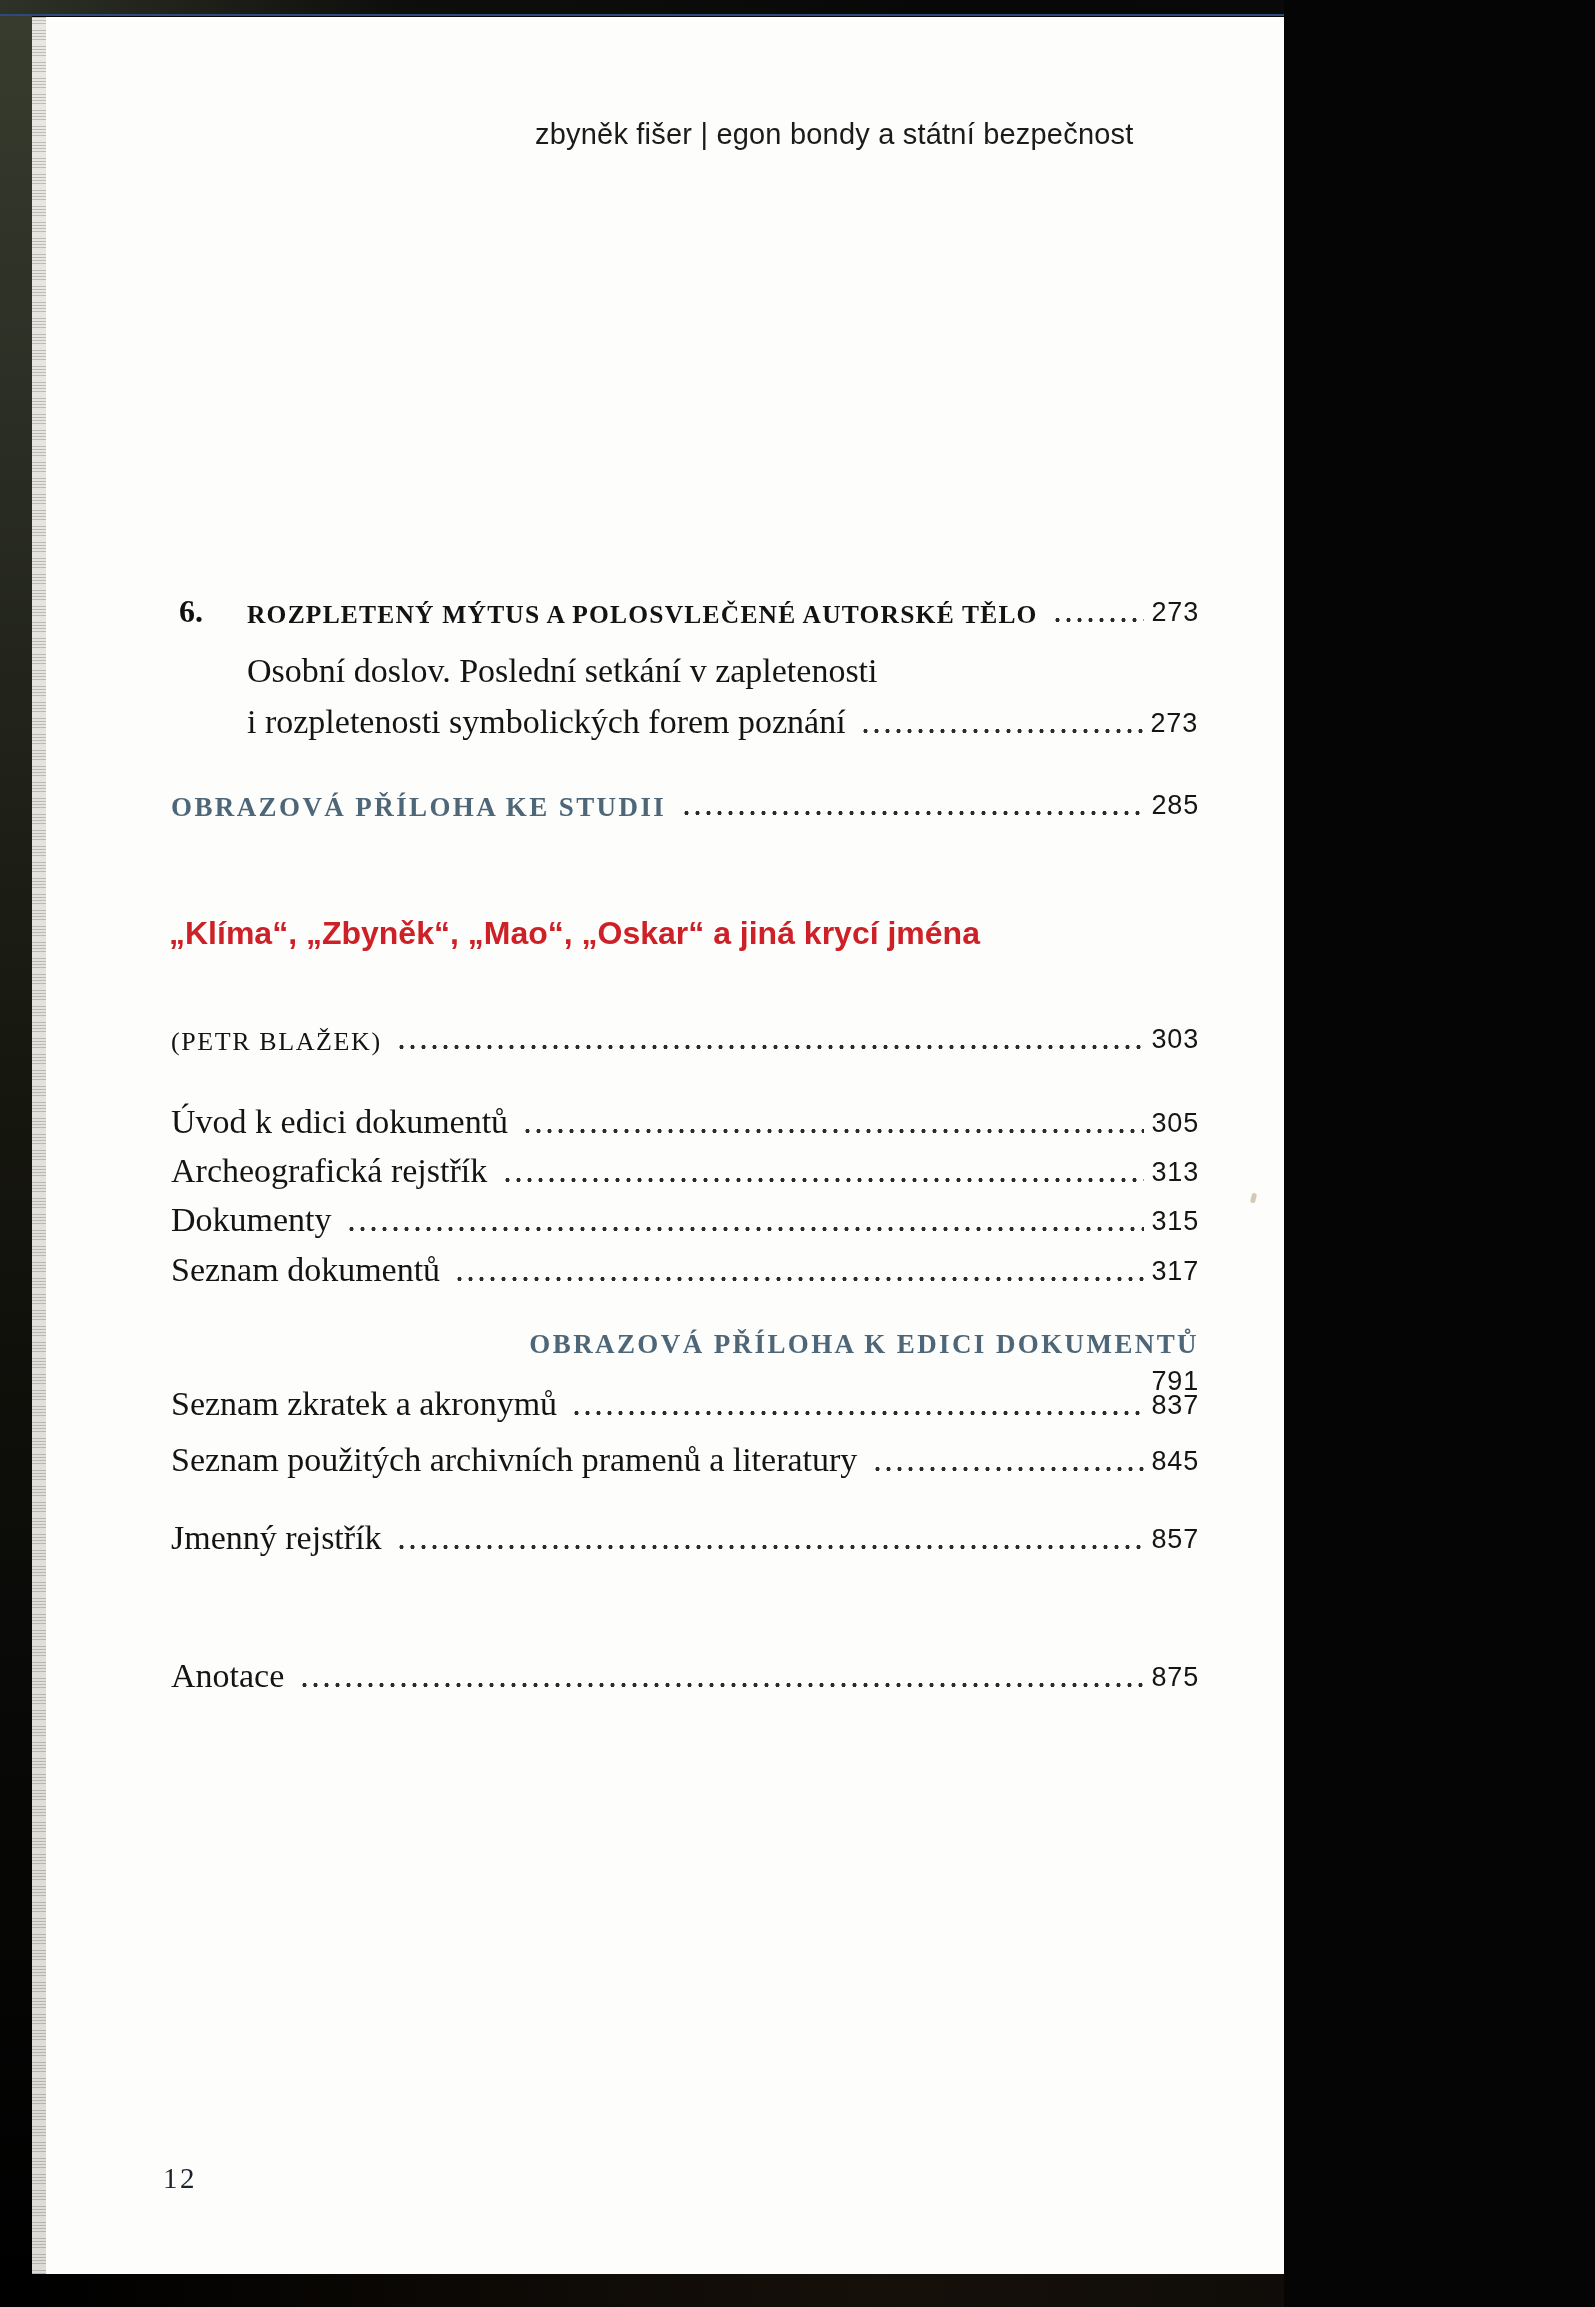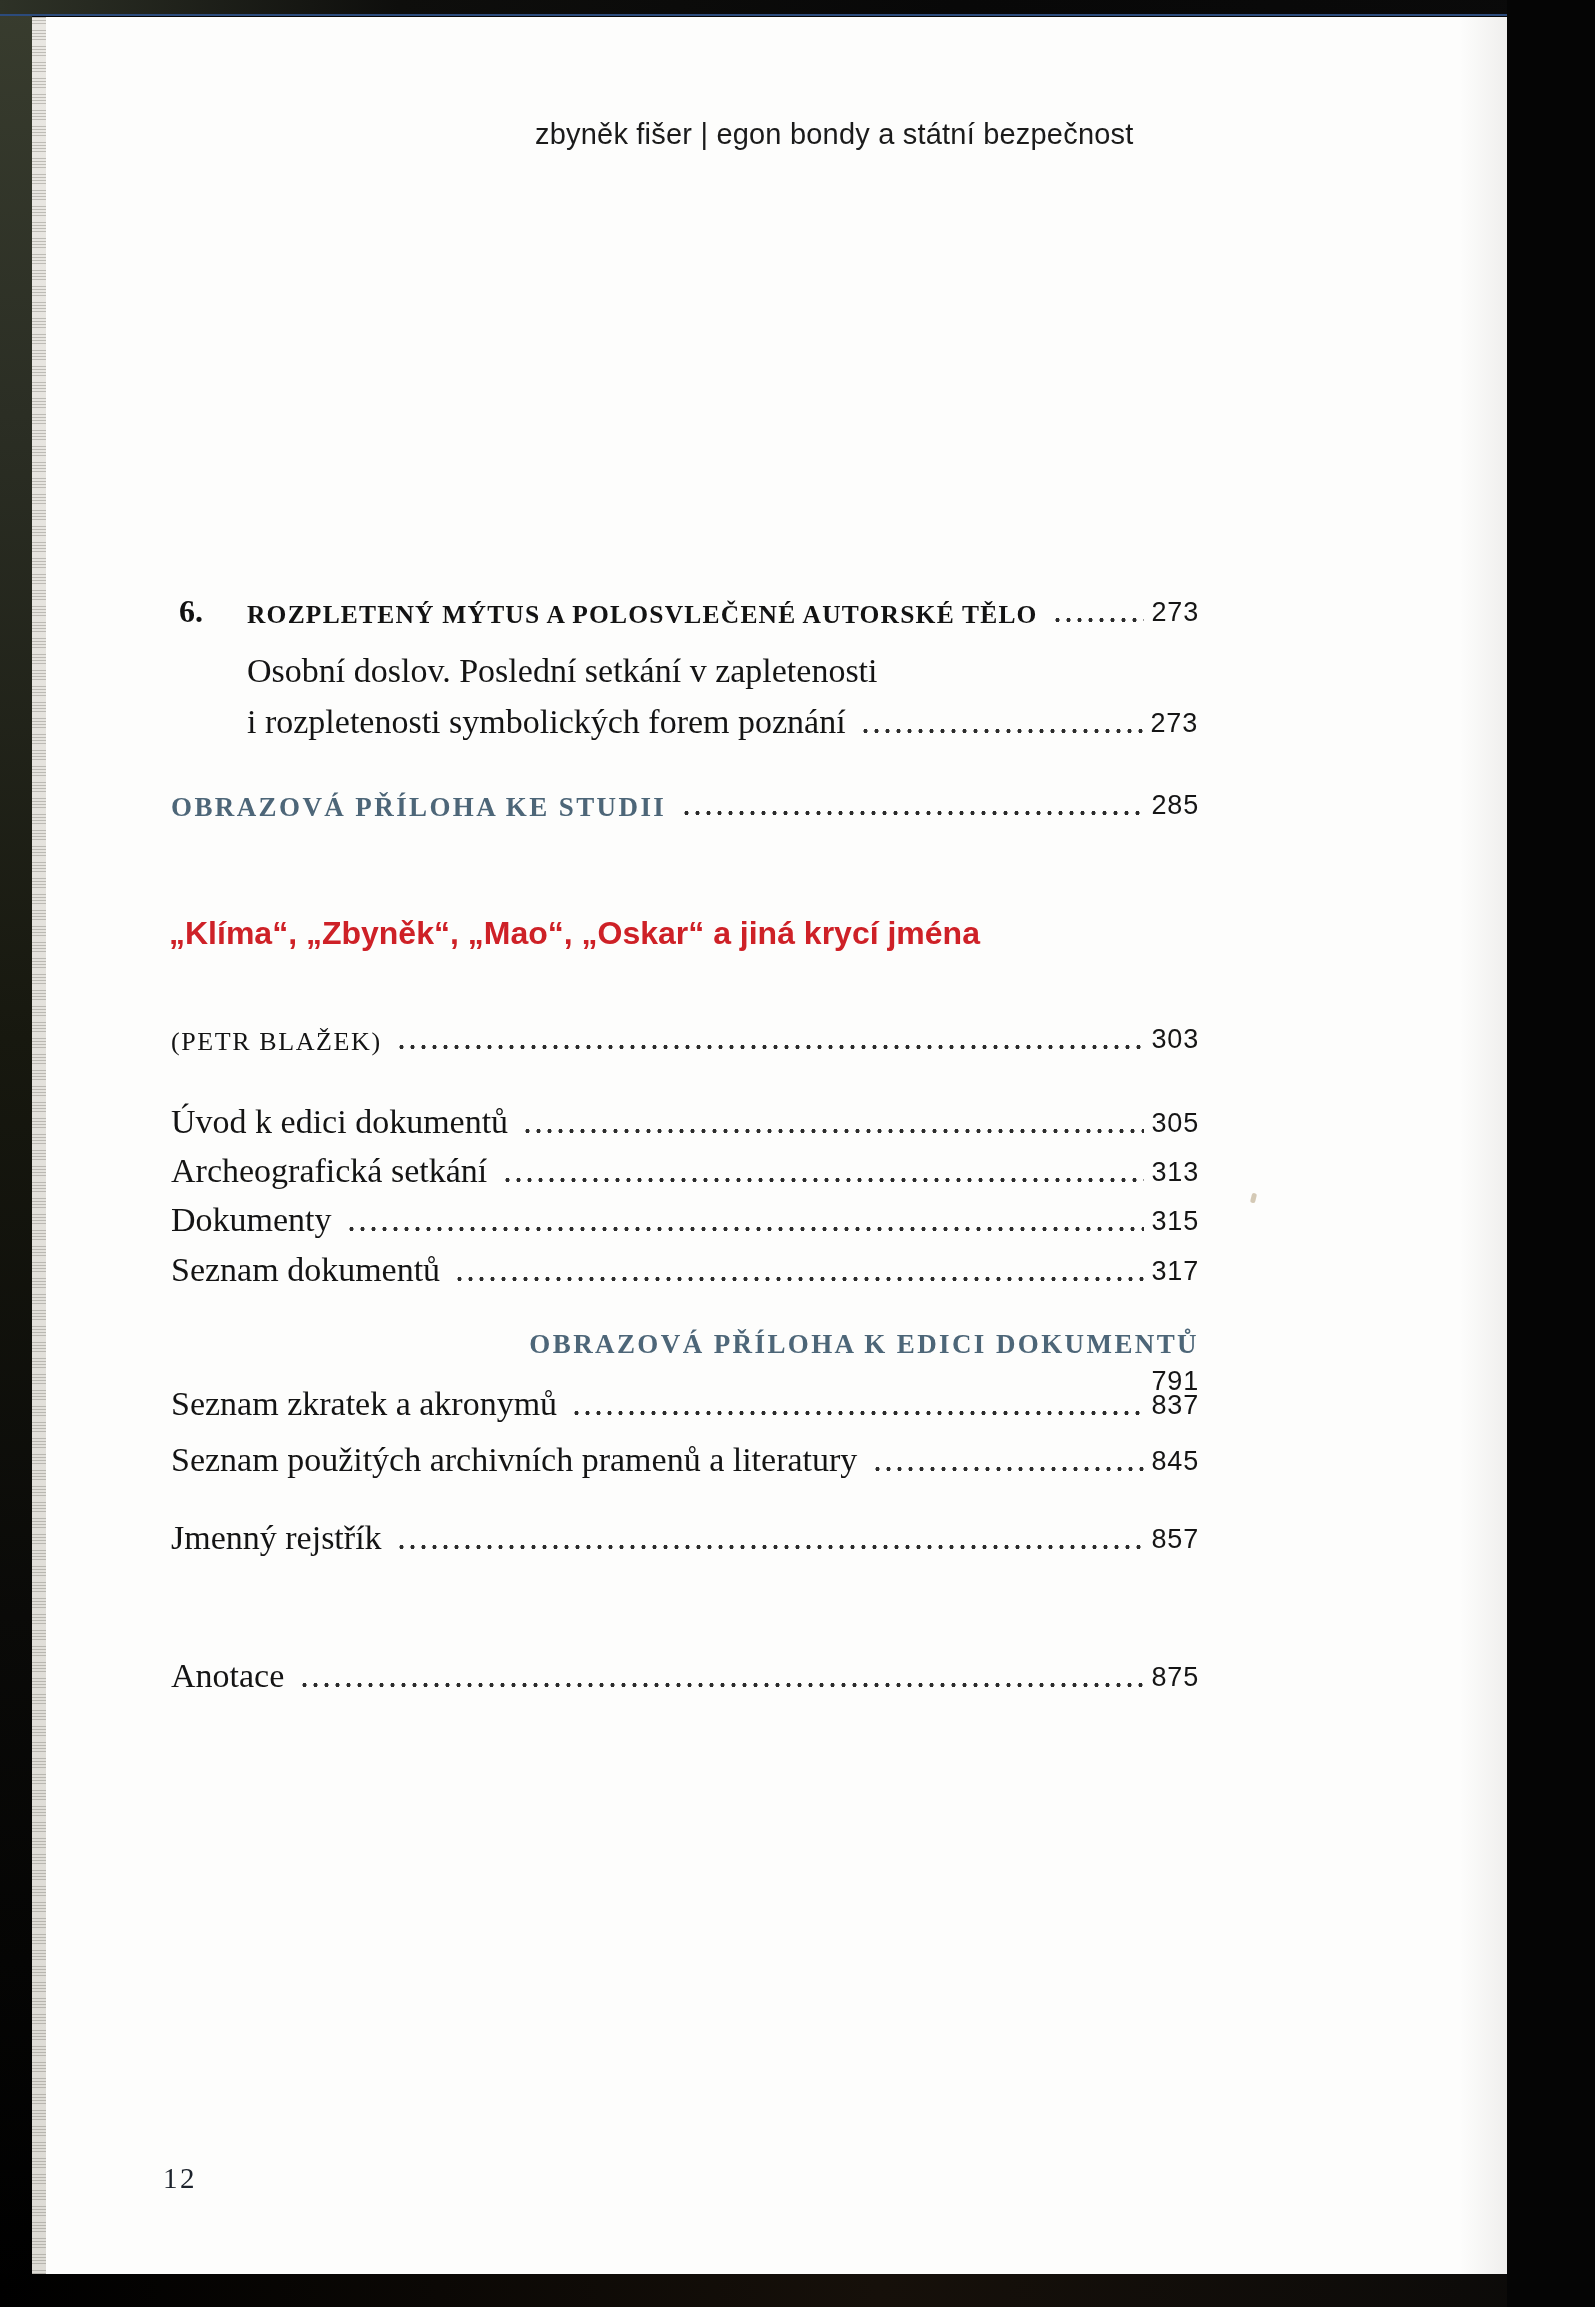--- a/index.html
+++ b/index.html
@@ -1,16 +1,16 @@
 <!DOCTYPE html>
 <html style="font-size:12.7px"><head>
 <meta charset="utf-8">
 <style>
   html,body{margin:0;padding:0;background:#050505;}
-  .scan{position:relative;width:1507px;height:2307px;background:#060606;overflow:hidden;
+  .scan{position:relative;width:1284px;height:2307px;background:#060606;overflow:hidden;
         font-family:"Liberation Serif",serif;}
   
   .left-spine{position:absolute;left:0;top:0;width:32px;height:2307px;z-index:2;
     background:linear-gradient(to bottom,#383c2e 0%,#2b2e24 18%,#17180f 45%,#0a0a08 70%,#000 100%);}
   .edge-strip{position:absolute;left:32px;top:16.7px;width:14.3px;height:2259px;z-index:2;
     background:
       repeating-linear-gradient(to bottom, rgba(110,108,100,.35) 0 0.8px, rgba(0,0,0,0) 0.8px 3.2px),
       linear-gradient(to bottom,#e9e7e2,#dddbd5);}
   .paper{position:absolute;left:46px;top:16.7px;width:1519px;height:2259px;background:#fdfdfc;z-index:1;}
   .right-shadow{position:absolute;right:0;top:0;bottom:0;width:103px;z-index:1;
@@ -89,21 +89,21 @@
     <span class="leader"></span>
     <span class="pg">303</span>
   </div>
 
   <div class="row" style="top:1103px;">
     <span class="lbl serif">Úvod k edici dokumentů</span>
     <span class="leader"></span>
     <span class="pg">305</span>
   </div>
   <div class="row" style="top:1152px;">
-    <span class="lbl serif">Archeografická setkání</span>
+    <span class="lbl serif">Archeografická rejstřík</span>
     <span class="leader"></span>
     <span class="pg">313</span>
   </div>
   <div class="row" style="top:1201px;">
     <span class="lbl serif">Dokumenty</span>
     <span class="leader"></span>
     <span class="pg">315</span>
   </div>
   <div class="row" style="top:1251px;">
     <span class="lbl serif">Seznam dokumentů</span>

